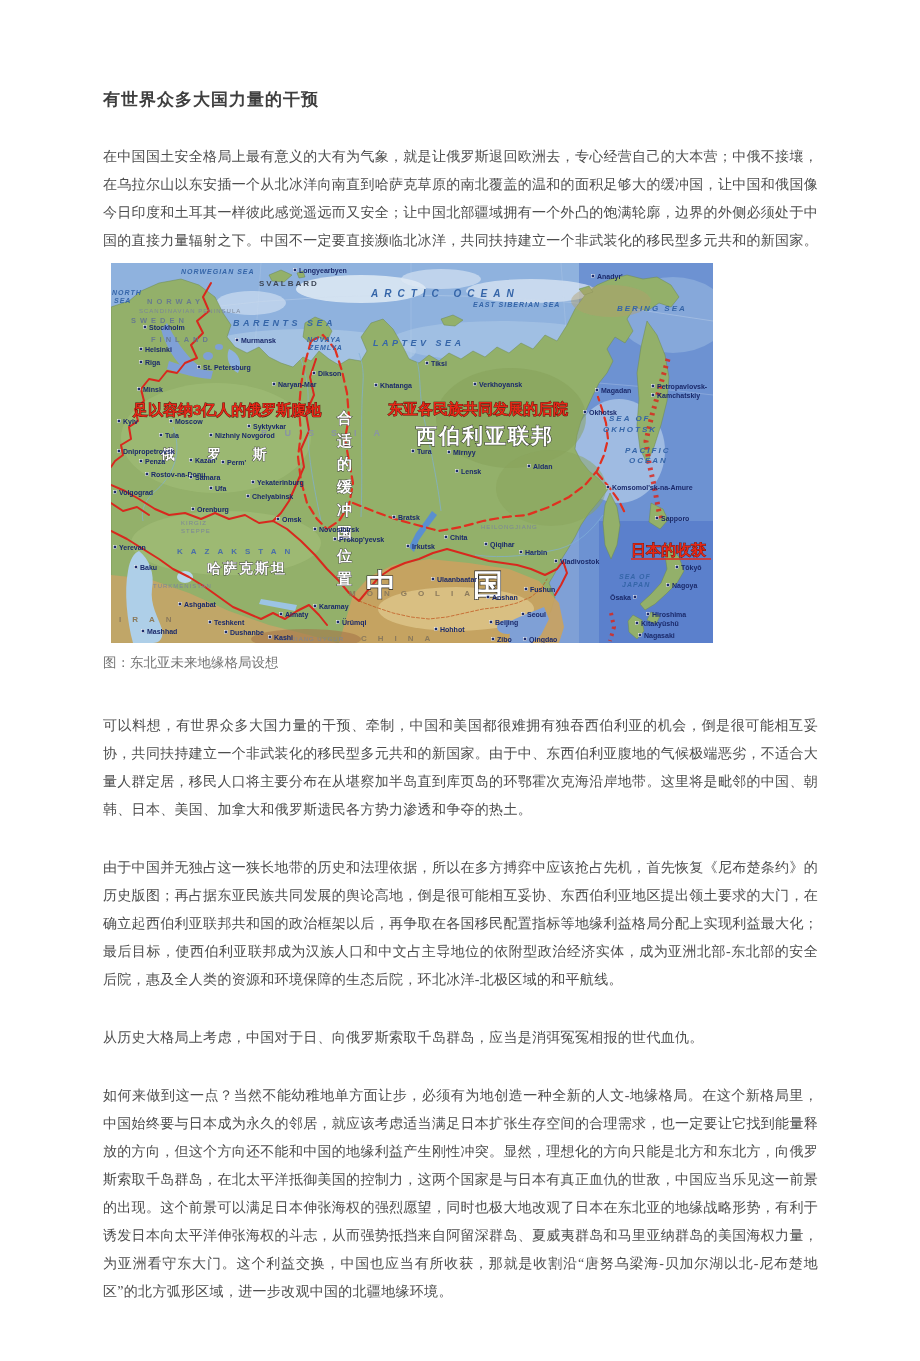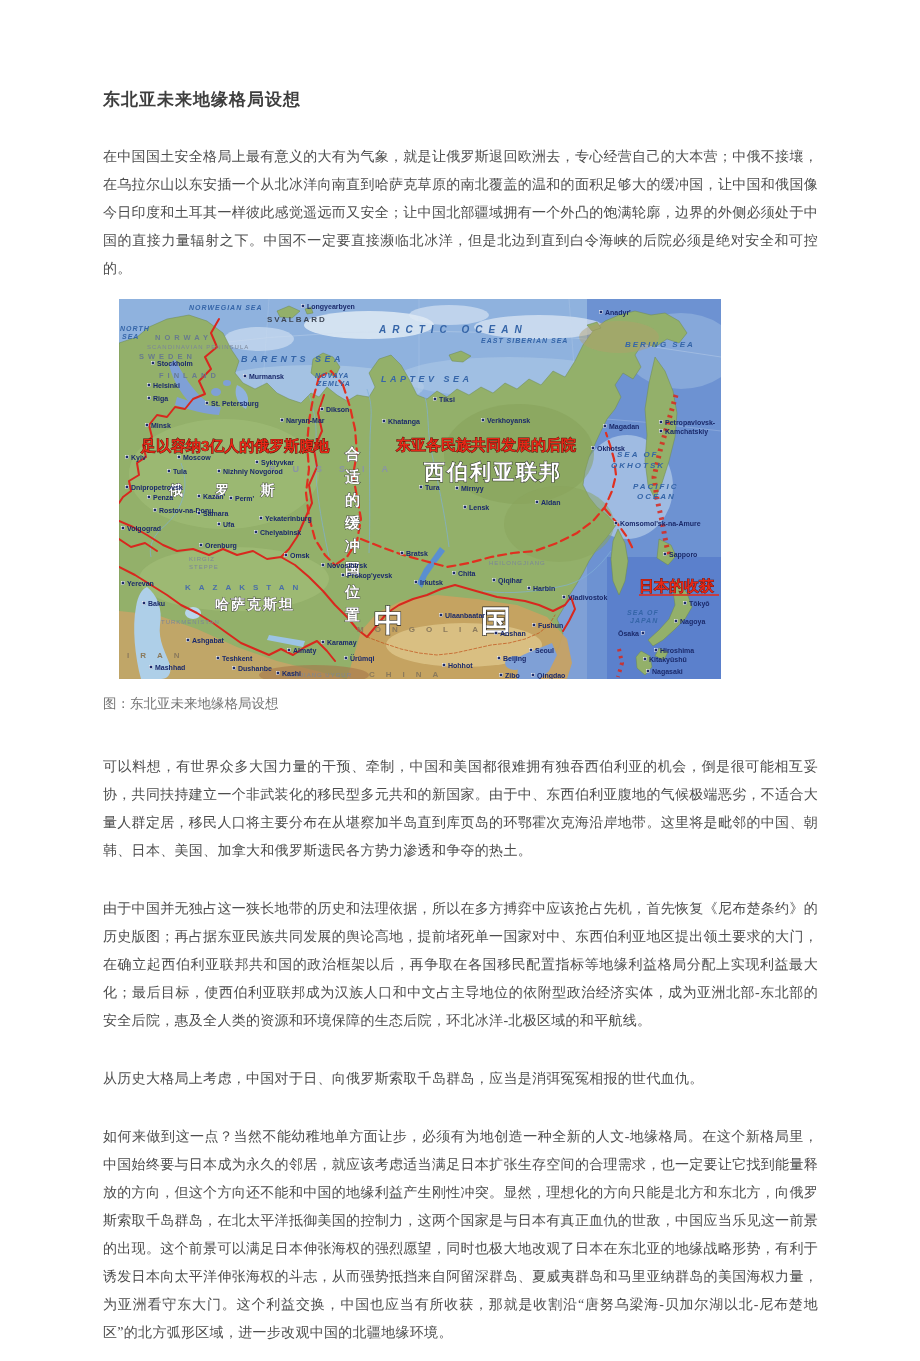--- a/index.html
+++ b/index.html
@@ -2,21 +2,21 @@
 <html><head>
 <meta charset="utf-8">
 <style>
   html,body{margin:0;padding:0;background:#ffffff;}
   body{width:920px;height:1361px;font-family:"Liberation Serif","DejaVu Serif",serif;}
   .page{padding:88px 102px 0 103px;width:715px;box-sizing:content-box;}
   h1.title{font-size:17px;font-weight:bold;color:#3e3e3e;margin:0 0 32px 0;letter-spacing:1px;}
   p.body-text{font-size:14px;color:#4d4d4d;line-height:28px;margin:0 0 30px 0;
               text-align:justify;text-justify:inter-ideograph;letter-spacing:.3px;}
   p.tight{margin-bottom:4px;}
-  figure.map{margin:16px;padding:0;width:602px;height:380px;line-height:0;}
+  figure.map{margin:8px;padding:0;width:602px;height:380px;line-height:0;}
   svg.mapsvg{display:block;}
   p.caption{font-size:13.5px;color:#737373;margin:11px 0 40px 0;}
   p.last{margin-bottom:8px;}
 
   
   text.ml{font-family:"Liberation Sans","DejaVu Sans",sans-serif;}
   .sea{fill:#3565a8;font-style:italic;font-weight:bold;}
   .slg{font-size:10px;letter-spacing:6px;}
   .smd{font-size:9px;letter-spacing:3.5px;}
   .ssm{font-size:8px;letter-spacing:2px;}
@@ -41,23 +41,23 @@
   .annwxl{fill:#ffffff;stroke:#222222;stroke-width:1.2;paint-order:stroke;
           font-weight:bold;font-size:30px;font-family:"Liberation Serif","DejaVu Serif",serif;}
   .annwv{fill:#ffffff;stroke:#3a3a3a;stroke-width:.8;paint-order:stroke;
           font-weight:bold;font-size:15px;font-family:"Liberation Serif","DejaVu Serif",serif;}
 </style>
 </head>
 <body>
 
 <div class="page">
 
-  <h1 class="title">东北亚未来地缘格局设想</h1>
-
-  <p class="body-text tight">在中国国土安全格局上最有意义的大有为气象，就是让俄罗斯退回欧洲去，专心经营自己的大本营；中俄不接壤，在乌拉尔山以东安插一个从北冰洋向南直到哈萨克草原的南北覆盖的温和的面积足够大的缓冲国，让中国和俄国像今日印度和土耳其一样彼此感觉遥远而又安全；让中国北部疆域拥有一个外凸的饱满轮廓，边界的外侧必须处于中国的直接力量辐射之下。中国不一定要直接濒临北冰洋，但是北边到直到白令海峡的后院必须是绝对安全和可控的。</p>
+  <h1 class="title">有世界众多大国力量的干预</h1>
+
+  <p class="body-text tight">在中国国土安全格局上最有意义的大有为气象，就是让俄罗斯退回欧洲去，专心经营自己的大本营；中俄不接壤，在乌拉尔山以东安插一个从北冰洋向南直到哈萨克草原的南北覆盖的温和的面积足够大的缓冲国，让中国和俄国像今日印度和土耳其一样彼此感觉遥远而又安全；让中国北部疆域拥有一个外凸的饱满轮廓，边界的外侧必须处于中国的直接力量辐射之下。中国不一定要直接濒临北冰洋，共同扶持建立一个非武装化的移民型多元共和的新国家。</p>
 
   <figure class="map">
     <svg id="mapsvg" class="mapsvg" width="602" height="380" viewBox="0 0 602 380" xmlns="http://www.w3.org/2000/svg">
 
       <g>
         <rect x="0" y="0" width="602" height="380" fill="#7fa0d6"></rect>
         <rect x="0" y="0" width="602" height="120" fill="#8fb2de"></rect>
         <rect x="468" y="0" width="134" height="380" fill="#6d92d2"></rect>
         <rect x="488" y="258" width="114" height="122" fill="#5b80cc"></rect>
         <ellipse cx="508" cy="188" rx="46" ry="52" fill="#9fbbe2"></ellipse>
@@ -492,19 +492,19 @@
           <rect x="412.5" y="374.5" width="3" height="3" class="cm"></rect>
           <text x="418" y="379" class="ml city">Qingdao</text>
         </g>
       </svg>
   </figure>
 
   <p class="caption">图：东北亚未来地缘格局设想</p>
 
   <p class="body-text">可以料想，有世界众多大国力量的干预、牵制，中国和美国都很难拥有独吞西伯利亚的机会，倒是很可能相互妥协，共同扶持建立一个非武装化的移民型多元共和的新国家。由于中、东西伯利亚腹地的气候极端恶劣，不适合大量人群定居，移民人口将主要分布在从堪察加半岛直到库页岛的环鄂霍次克海沿岸地带。这里将是毗邻的中国、朝韩、日本、美国、加拿大和俄罗斯遗民各方势力渗透和争夺的热土。</p>
 
-  <p class="body-text">由于中国并无独占这一狭长地带的历史和法理依据，所以在多方搏弈中应该抢占先机，首先恢复《尼布楚条约》的历史版图；再占据东亚民族共同发展的舆论高地，提前堵死单一国家对中、东西伯利亚地区提出领土要求的大门，在确立起西伯利亚联邦共和国的政治框架以后，再争取在各国移民配置指标等地缘利益格局分配上实现利益最大化；最后目标，使西伯利亚联邦成为汉族人口和中文占主导地位的依附型政治经济实体，成为亚洲北部-东北部的安全后院，惠及全人类的资源和环境保障的生态后院，环北冰洋-北极区域的和平航线。</p>
+  <p class="body-text">由于中国并无独占这一狭长地带的历史和法理依据，所以在多方搏弈中应该抢占先机，首先恢复《尼布楚条约》的历史版图；再占据东亚民族共同发展的舆论高地，倒是很可能相互妥协、东西伯利亚地区提出领土要求的大门，在确立起西伯利亚联邦共和国的政治框架以后，再争取在各国移民配置指标等地缘利益格局分配上实现利益最大化；最后目标，使西伯利亚联邦成为汉族人口和中文占主导地位的依附型政治经济实体，成为亚洲北部-东北部的安全后院，惠及全人类的资源和环境保障的生态后院，环北冰洋-北极区域的和平航线。</p>
 
   <p class="body-text">从历史大格局上考虑，中国对于日、向俄罗斯索取千岛群岛，应当是消弭冤冤相报的世代血仇。</p>
 
   <p class="body-text last">如何来做到这一点？当然不能幼稚地单方面让步，必须有为地创造一种全新的人文-地缘格局。在这个新格局里，中国始终要与日本成为永久的邻居，就应该考虑适当满足日本扩张生存空间的合理需求，也一定要让它找到能量释放的方向，但这个方向还不能和中国的地缘利益产生刚性冲突。显然，理想化的方向只能是北方和东北方，向俄罗斯索取千岛群岛，在北太平洋抵御美国的控制力，这两个国家是与日本有真正血仇的世敌，中国应当乐见这一前景的出现。这个前景可以满足日本伸张海权的强烈愿望，同时也极大地改观了日本在东北亚的地缘战略形势，有利于诱发日本向太平洋伸张海权的斗志，从而强势抵挡来自阿留深群岛、夏威夷群岛和马里亚纳群岛的美国海权力量，为亚洲看守东大门。这个利益交换，中国也应当有所收获，那就是收割沿“唐努乌梁海-贝加尔湖以北-尼布楚地区”的北方弧形区域，进一步改观中国的北疆地缘环境。</p>
 
 </div>
 
 </body></html>

